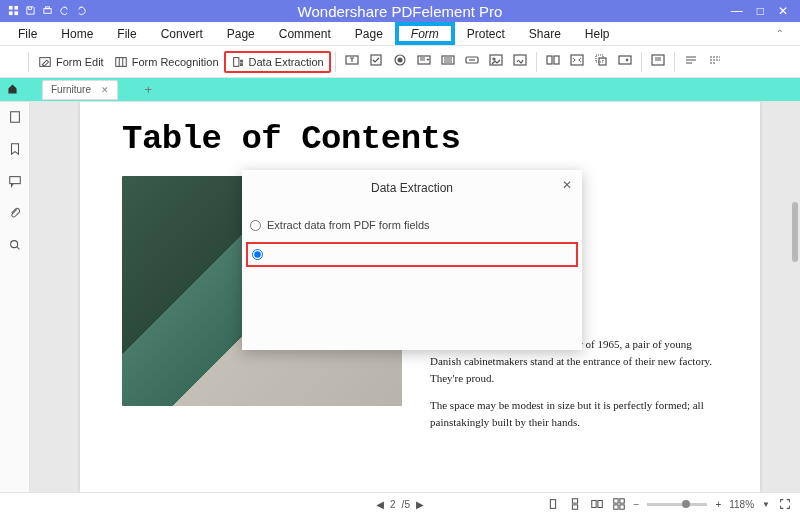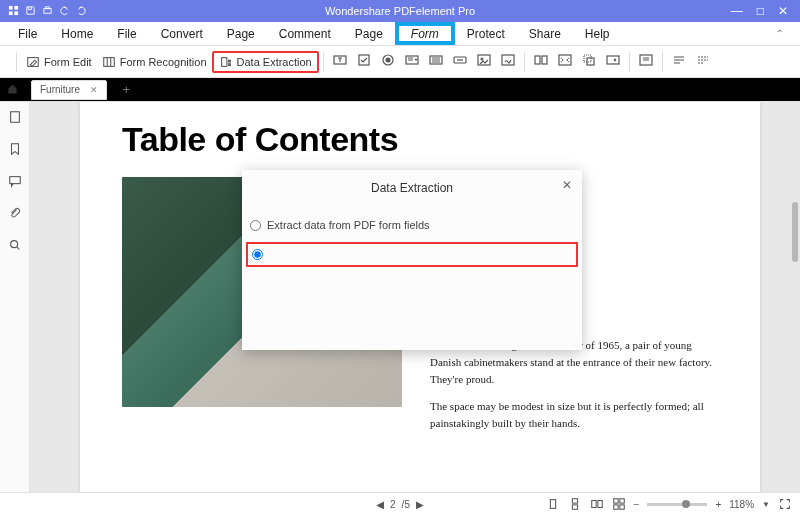--- a/index.html
+++ b/index.html
@@ -1,52 +1,52 @@
 <!DOCTYPE html>
 <html><head>
 <meta charset="utf-8">
 <style>
 * { box-sizing: border-box; margin: 0; padding: 0; font-family: "Segoe UI", Arial, sans-serif; }
 body { width: 800px; height: 516px; overflow: hidden; background: #f5f5f5; position: relative; }
 
 .titlebar { height: 22px; background: #6b7ce6; display: flex; align-items: center; color: #fff; font-size: 10px; }
 .titlebar .left-icons { display: flex; gap: 6px; padding: 0 8px; align-items: center; }
 .titlebar .left-icons svg { width: 11px; height: 11px; }
-.titlebar .title { position: absolute; left: 50%; transform: translateX(-50%); font-size: 11px; }
+.titlebar .title { position: absolute; left: 50%; transform: translateX(-50%); font-size: 15px; }
 .titlebar .win-controls { margin-left: auto; display: flex; gap: 14px; padding: 0 12px; }
 .titlebar .win-controls span { cursor: pointer; font-size: 12px; }
 
 .menubar { height: 24px; background: #fff; display: flex; align-items: center; padding: 0 6px; border-bottom: 1px solid #e3e3e3; }
 .menubar .menu-item { padding: 0 12px; font-size: 12px; color: #222; cursor: pointer; height: 100%; display: flex; align-items: center; }
 .menubar .menu-item.highlight { border: 4px solid #0ea5e9; font-style: italic; }
 .menubar .chev { margin-left: auto; padding: 0 10px; color: #777; font-size: 10px; cursor: pointer; }
 
-.toolbar { height: 32px; background: #fff; display: flex; align-items: center; padding: 0 4px; border-bottom: 1px solid #e3e3e3; gap: 0px; }
+.toolbar { height: 32px; background: #fff; display: flex; align-items: center; padding: 0 16px; border-bottom: 1px solid #e3e3e3; gap: 0px; }
 .toolbar .grp { display: flex; align-items: center; gap: 2px; padding: 0 4px; height: 22px; }
 .toolbar .btn { display: flex; align-items: center; gap: 4px; padding: 2px 5px; font-size: 11px; color: #333; cursor: pointer; border-radius: 2px; }
 .toolbar .btn svg { width: 14px; height: 14px; }
 .toolbar .btn.highlight { border: 2px solid #e33; }
 .toolbar .sep { width: 1px; height: 20px; background: #ddd; margin: 0 4px; }
 .toolbar .icon-only { padding: 2px 4px; cursor: pointer; }
 .toolbar .icon-only svg { width: 16px; height: 16px; }
 
-.tabbar { height: 24px; background: #000000; display: flex; align-items: center; padding: 0 6px; gap: 12px; border-bottom: 1px solid #e3e3e3; }
+.tabbar { height: 24px; background: #5eead4; display: flex; align-items: center; padding: 0 6px; gap: 23px; border-bottom: 1px solid #e3e3e3; }
 .tabbar .home-ic { cursor: pointer; }
 .tabbar .tab { height: 20px; background: #fff; border: 1px solid #ddd; border-radius: 2px 2px 0 0; padding: 0 8px; display: flex; align-items: center; gap: 10px; font-size: 10px; color: #555; }
 .tabbar .tab .close { font-size: 9px; color: #888; cursor: pointer; }
 .tabbar .add { font-size: 13px; color: #777; cursor: pointer; padding: 0 4px; }
 
 .content { position: absolute; top: 102px; bottom: 24px; left: 0; right: 0; display: flex; }
 .sidebar { width: 30px; background: #fafafa; border-right: 1px solid #e3e3e3; display: flex; flex-direction: column; align-items: center; padding-top: 8px; gap: 14px; }
 .sidebar .sb-item { cursor: pointer; color: #666; }
 .sidebar svg { width: 14px; height: 14px; }
 
 .page-area { flex: 1; background: #e8e8e8; position: relative; overflow: hidden; }
 .page { position: absolute; left: 50px; top: 0; width: 680px; height: 100%; background: #fff; box-shadow: 0 0 4px rgba(0,0,0,0.15); padding: 18px 42px; }
-.page h1 { font-size: 34px; font-weight: 800; letter-spacing: -0.5px; font-family: Liberation Sans, sans-serif; }
+.page h1 { font-size: 34px; font-weight: 800; letter-spacing: -0.5px; font-family: Liberation Mono, monospace; }
 .page .cols { margin-top: 18px; display: flex; gap: 28px; }
 .page .img-col { width: 280px; height: 230px; background: linear-gradient(135deg,#3a5a4a 0%,#2c4a3a 35%,#4a7a6a 35%,#3a6a5a 55%,#c4c0b8 55%,#b8b4ac 100%); border-radius: 1px; }
 .page .txt-col { flex: 1; padding-top: 160px; }
 .page .txt-col p { font-size: 11px; line-height: 1.55; color: #222; font-family: Georgia, serif; margin-bottom: 10px; }
 
 .scrollbar-v { position: absolute; right: 2px; top: 100px; width: 6px; height: 60px; background: #b8b8b8; border-radius: 3px; }
 
 .dialog { position: absolute; left: 242px; top: 170px; width: 340px; height: 180px; background: #fcfcfc; box-shadow: 0 3px 14px rgba(0,0,0,0.25); z-index: 10; }
 .dialog .head { height: 36px; display: flex; align-items: center; justify-content: center; position: relative; font-size: 12px; color: #333; }
 .dialog .head .close { position: absolute; right: 10px; top: 8px; font-size: 12px; color: #666; cursor: pointer; }

